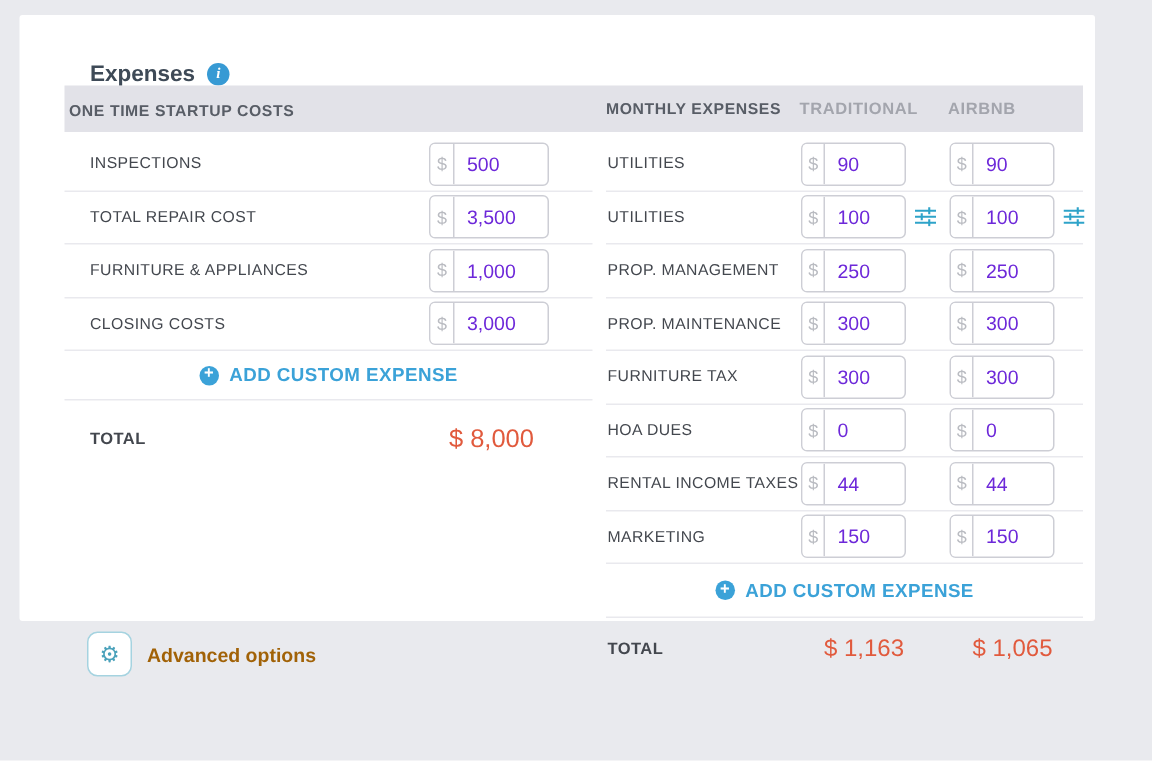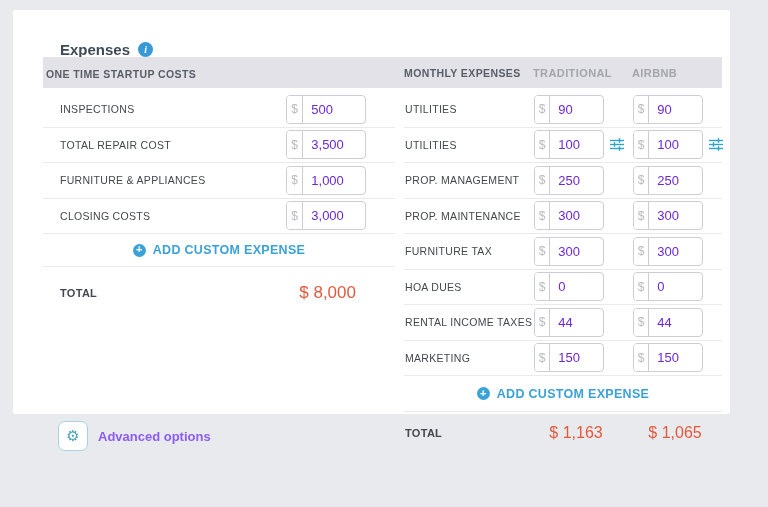--- a/index.html
+++ b/index.html
@@ -99,21 +99,21 @@
   .total-row-right .total-value{font-size:16px;text-align:center;white-space:nowrap;}
   
   .advanced{
     position:absolute;left:45px;top:411px;display:flex;align-items:center;gap:10px;
   }
   .gear-btn{
     width:30px;height:30px;border:1px solid #a5d3e0;border-radius:7px;background:#fff;
     display:flex;align-items:center;justify-content:center;cursor:pointer;
   }
   .gear-glyph{font-size:15px;color:#4ba2bb;line-height:1;font-family:"DejaVu Sans",sans-serif;}
-  .advanced-label{font-size:13px;font-weight:700;color:#8b5cf6;cursor:pointer;}
+  .advanced-label{font-size:13px;font-weight:700;color:#a16207;cursor:pointer;}
   svg.sliders{display:block;}
 </style>
 </head>
 <body>
 
 <div class="card">
 
   <div class="card-title">
     <span>Expenses</span>
     <span class="info-icon">i</span>

